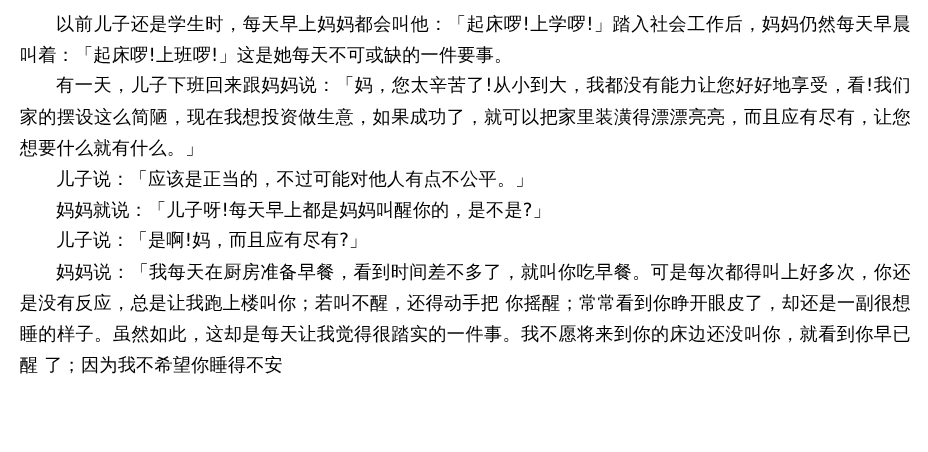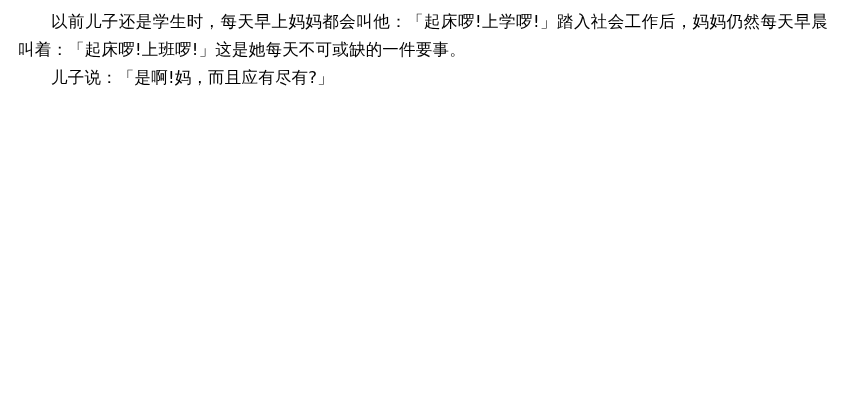--- a/index.html
+++ b/index.html
@@ -32,15 +32,19 @@
     letter-spacing: 0.2px;
     word-break: break-all;
   }
 </style>
 </head>
 <body>
 
 <div id="page">
   <div id="doc-body">
     <p class="para">以前儿子还是学生时，每天早上妈妈都会叫他：「起床啰!上学啰!」踏入社会工作后，妈妈仍然每天早晨叫着：「起床啰!上班啰!」这是她每天不可或缺的一件要事。</p>
+    <p class="para">有一天，儿子下班回来跟妈妈说：「妈，您太辛苦了!从小到大，我都没有能力让您好好地享受，看!我们家的摆设这么简陋，现在我想投资做生意，如果成功了，就可以把家里装潢得漂漂亮亮，而且应有尽有，让您想要什么就有什么。」</p>
+    <p class="para">儿子说：「应该是正当的，不过可能对他人有点不公平。」</p>
+    <p class="para">妈妈就说：「儿子呀!每天早上都是妈妈叫醒你的，是不是?」</p>
     <p class="para">儿子说：「是啊!妈，而且应有尽有?」</p>
+    <p class="para">妈妈说：「我每天在厨房准备早餐，看到时间差不多了，就叫你吃早餐。可是每次都得叫上好多次，你还是没有反应，总是让我跑上楼叫你；若叫不醒，还得动手把 你摇醒；常常看到你睁开眼皮了，却还是一副很想睡的样子。虽然如此，这却是每天让我觉得很踏实的一件事。我不愿将来到你的床边还没叫你，就看到你早已醒 了；因为我不希望你睡得不安</p>
   </div>
 </div>
 
 </body></html>

